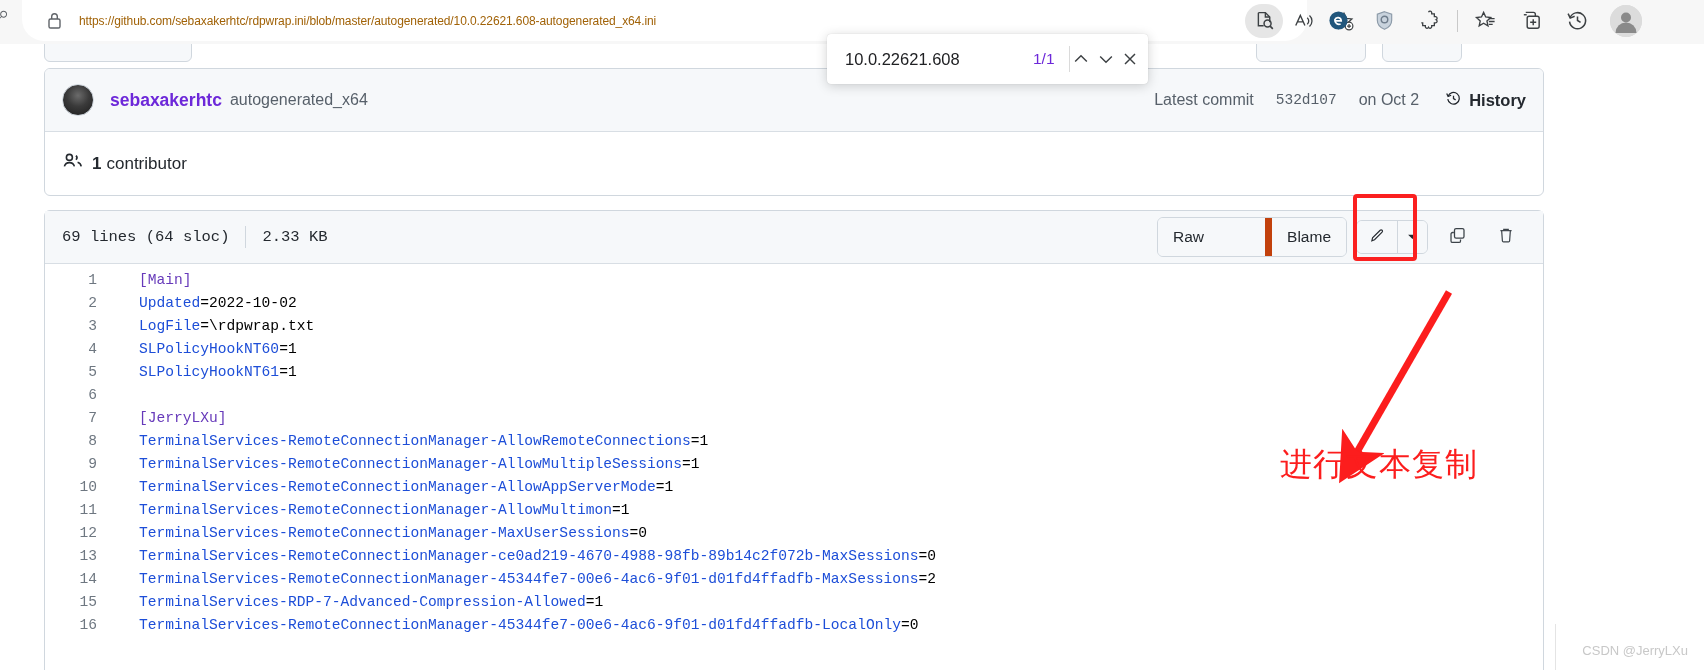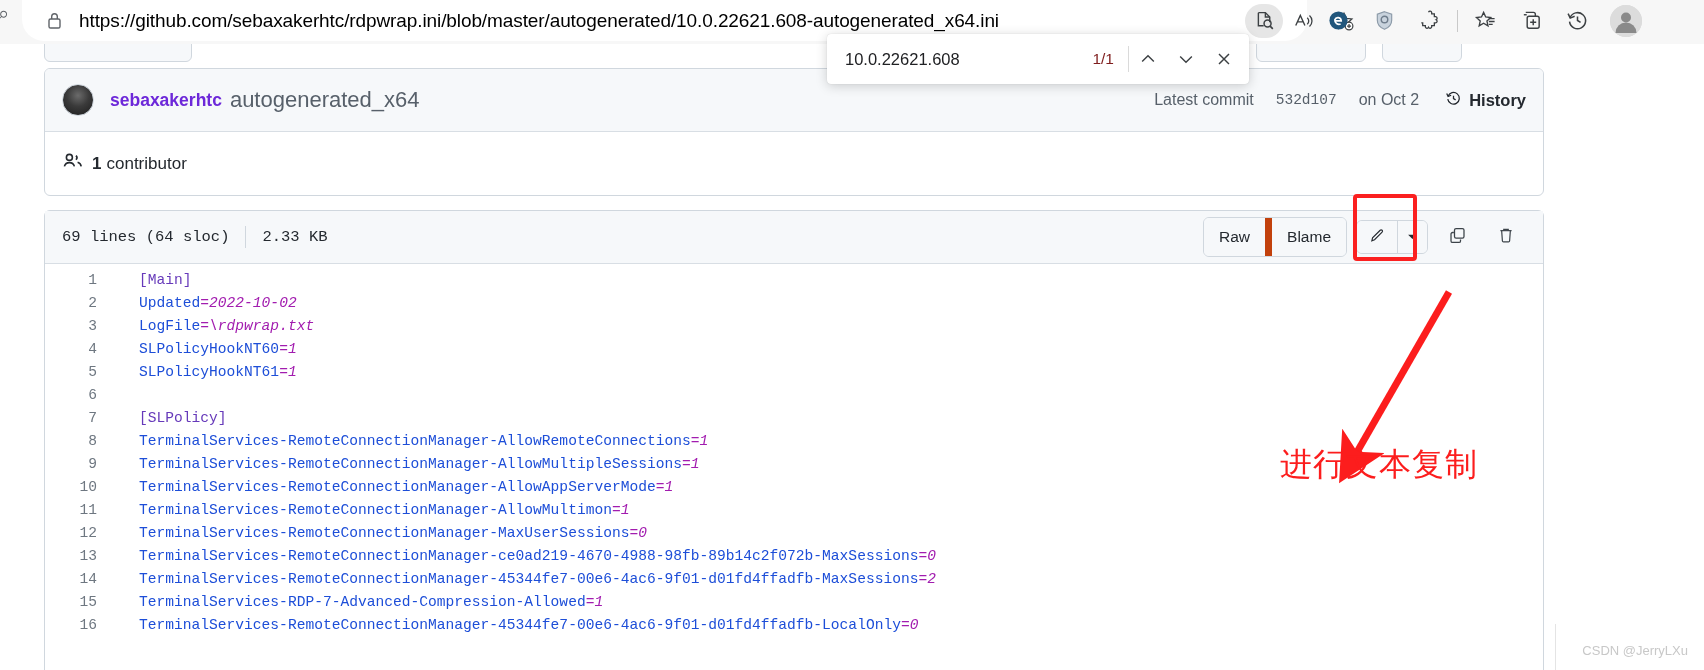--- a/index.html
+++ b/index.html
@@ -22,22 +22,22 @@
     top: 0px; left: 22px;
     width: 1285px; height: 41px;
     background: #ffffff;
     border-radius: 0 0 22px 22px;
     display: flex;
     align-items: center;
     padding-left: 24px;
   }
   .lock-icon { width: 17px; height: 20px; flex: 0 0 auto; margin-right: 16px; }
   .url-text {
-    font-size: 19px;
-    color: #000000;
+    font-size: 12px;
+    color: #a16207;
     letter-spacing: -0.1px;
     white-space: nowrap;
     font-family: "Liberation Sans", sans-serif;
   }
   .omnibox-right {
     position: absolute; right: 10px; top: 0; height: 41px;
     display: flex; align-items: center; gap: 2px;
   }
   .chip {
     width: 38px; height: 34px;
@@ -64,37 +64,37 @@
   }
   .leftmost-glyph {
     position: absolute; left: -2px; top: 2px;
     font-size: 20px; color: #5f6368;
   }
 
   
   .find-bar {
     position: absolute;
     top: 34px; left: 827px;
-    width: 422px; height: 50px;
+    width: 321px; height: 50px;
     background: #ffffff;
     border-radius: 4px;
     box-shadow: 0 2px 12px rgba(0,0,0,.18), 0 0 1px rgba(0,0,0,.2);
     display: flex; align-items: center;
     z-index: 40;
   }
   .find-input {
     border: none; outline: none;
     font-size: 16.5px; color: #202124;
     background: transparent;
     margin-left: 16px;
     width: 190px;
     font-family: "Liberation Sans", sans-serif;
   }
   .find-count {
-    font-size: 15.5px; color: #7f1d1d;
+    font-size: 15.5px; color: #6d28d9;
     margin-left: auto; margin-right: 14px; text-align: center;
   }
   .find-div { width: 1px; height: 26px; background: #dadada; }
   .find-btn {
     width: 38px; height: 38px;
     display: flex; align-items: center; justify-content: center;
     cursor: pointer;
   }
 
   
@@ -136,21 +136,21 @@
     background: radial-gradient(circle at 50% 35%, #6b6b6b 0%, #3a3a3a 45%, #1c1c1c 100%);
     flex: 0 0 auto;
     border: 1px solid #d0d7de;
   }
   .commit-author {
     margin-left: 16px;
     font-size: 17.5px; font-weight: bold; color: #6d28d9;
   }
   .commit-msg {
     margin-left: 8px;
-    font-size: 22px; color: #57606a;
+    font-size: 16px; color: #57606a;
   }
   .commit-right {
     margin-left: auto;
     display: flex; align-items: center; gap: 0px;
     font-size: 16px; color: #57606a;
   }
   .commit-sha {
     font-family: "Liberation Mono", monospace;
     font-size: 14.5px; color: #57606a; margin: 0 22px;
   }
@@ -196,20 +196,21 @@
     margin-left: auto;
     display: flex; align-items: center; gap: 9px;
   }
   .btn-group {
     display: flex;
     border: 1px solid #d0d7de;
     border-radius: 6px;
     overflow: hidden;
     height: 40px;
     background: #f6f8fa;
+    gap: 46px;
   }
   .btn-group > .gbtn {
     padding: 0 15px;
     display: flex; align-items: center;
     font-size: 15.5px; color: #24292f;
     background: #f6f8fa;
     cursor: pointer;
   }
   .btn-group > .gbtn + .gbtn { border-left: 7px solid #c2410c; }
   .edit-group { display: flex; border: 1px solid #d0d7de; border-radius: 6px; height: 34px; overflow: hidden; }
@@ -259,21 +260,21 @@
     font-size: 14.6px;
     user-select: none;
   }
   .lc {
     padding-left: 42px;
     white-space: pre;
     color: #24292f;
   }
   .tok-section { color: #6639ba; }
   .tok-key { color: #1d4ed8; }
-  .tok-val { color: #a21caf; font-style: italic; }
+  .tok-val { color: #000000; }
 
   
   .annot-svg {
     position: absolute;
     left: 0; top: 0;
     width: 1704px; height: 670px;
     pointer-events: none;
     z-index: 30;
   }
   .annot-text {
@@ -528,21 +529,21 @@
         <div class="code-line">
           <span class="ln">5</span>
           <span class="lc"><span class="tok-key">SLPolicyHookNT61</span><span class="tok-val">=1</span></span>
         </div>
         <div class="code-line">
           <span class="ln">6</span>
           <span class="lc"></span>
         </div>
         <div class="code-line">
           <span class="ln">7</span>
-          <span class="lc"><span class="tok-section">[SLPolicy]</span></span>
+          <span class="lc"><span class="tok-section">[JerryLXu]</span></span>
         </div>
         <div class="code-line">
           <span class="ln">8</span>
           <span class="lc"><span class="tok-key">TerminalServices-RemoteConnectionManager-AllowRemoteConnections</span><span class="tok-val">=1</span></span>
         </div>
         <div class="code-line">
           <span class="ln">9</span>
           <span class="lc"><span class="tok-key">TerminalServices-RemoteConnectionManager-AllowMultipleSessions</span><span class="tok-val">=1</span></span>
         </div>
         <div class="code-line">

